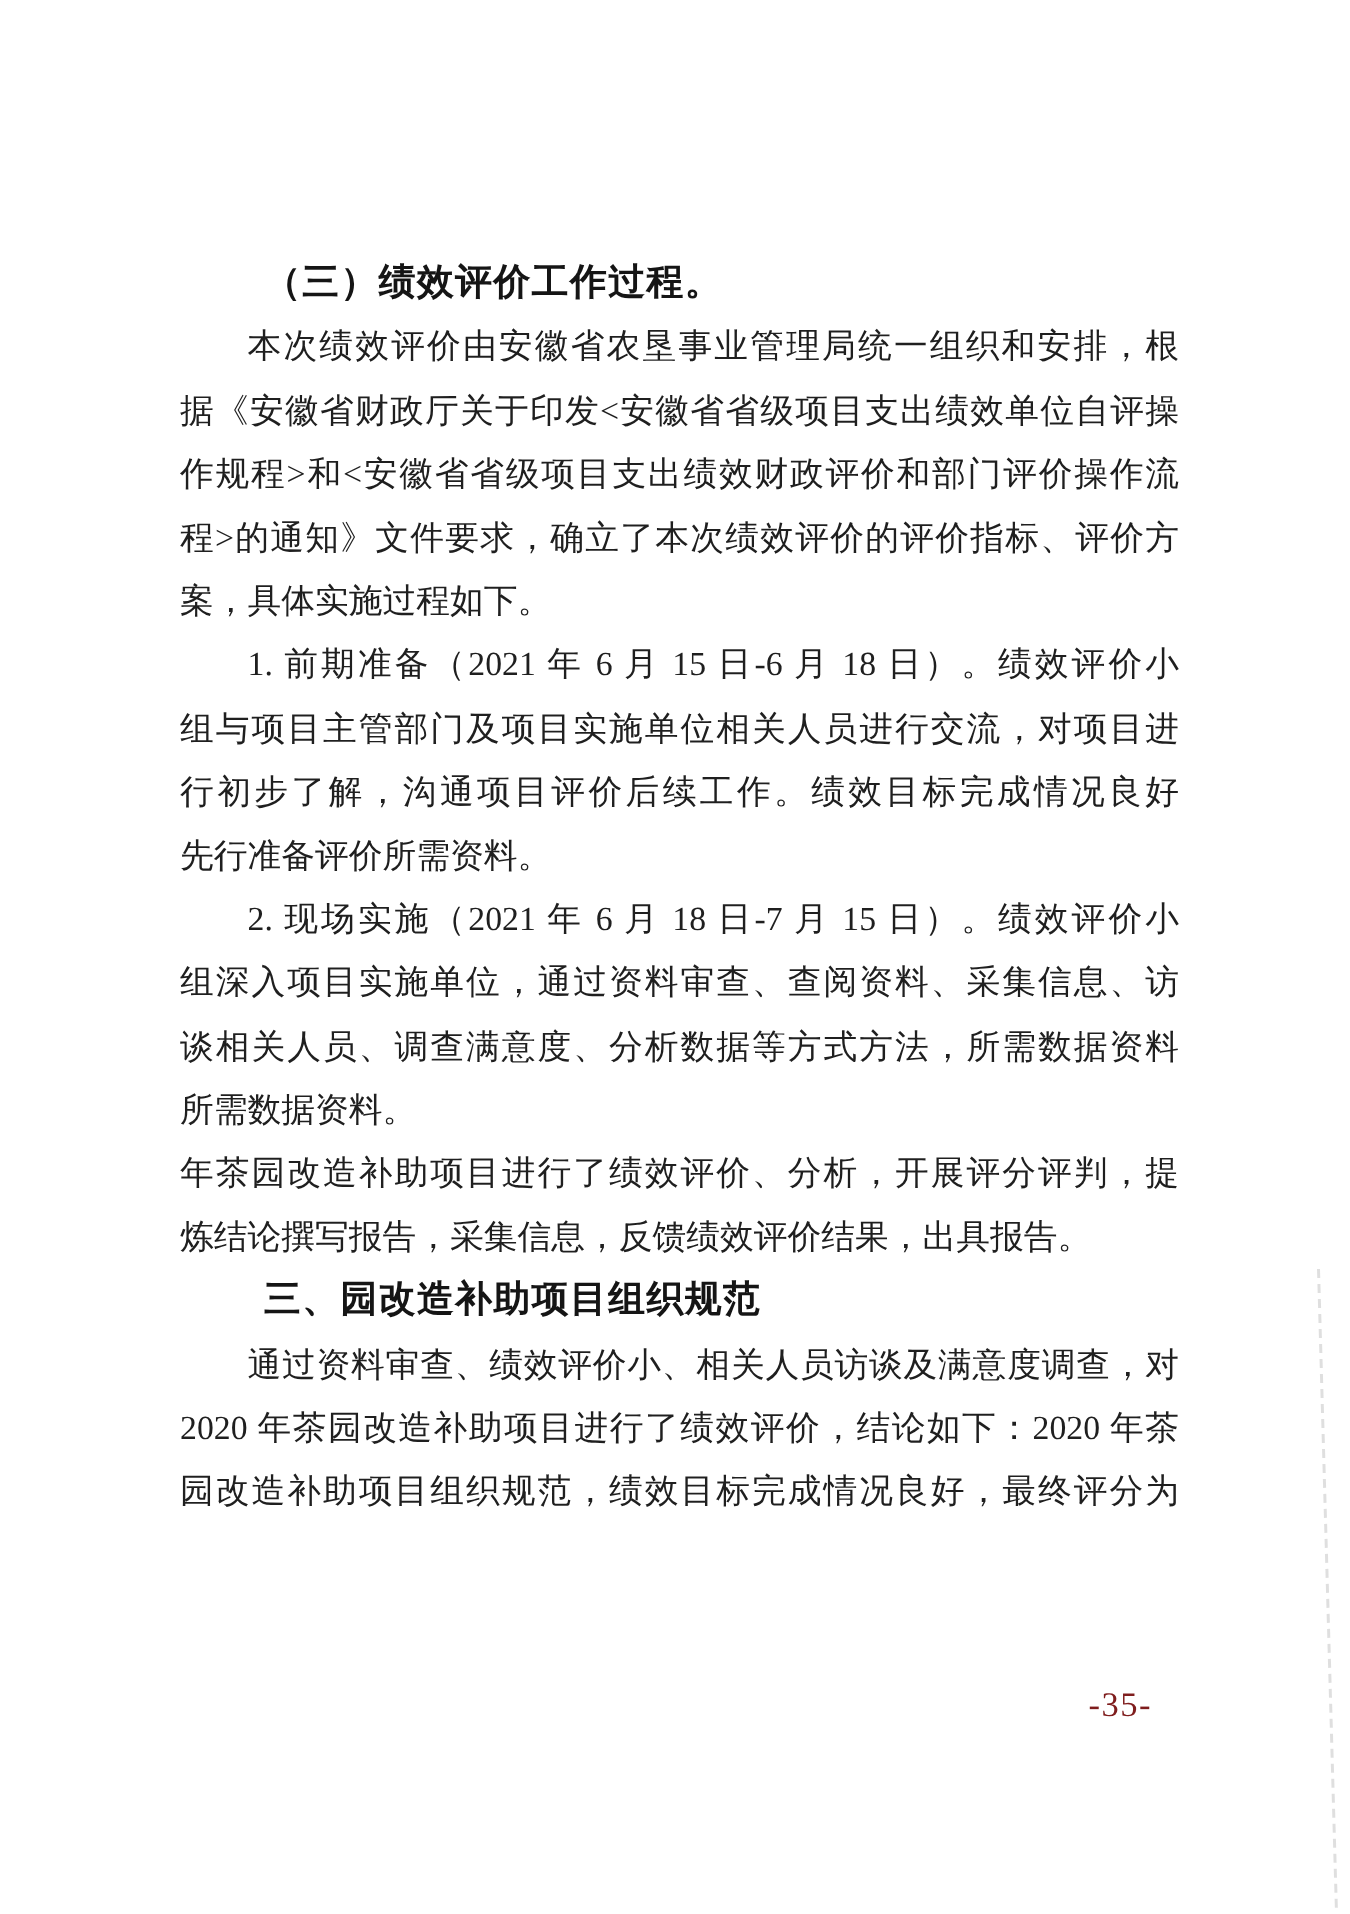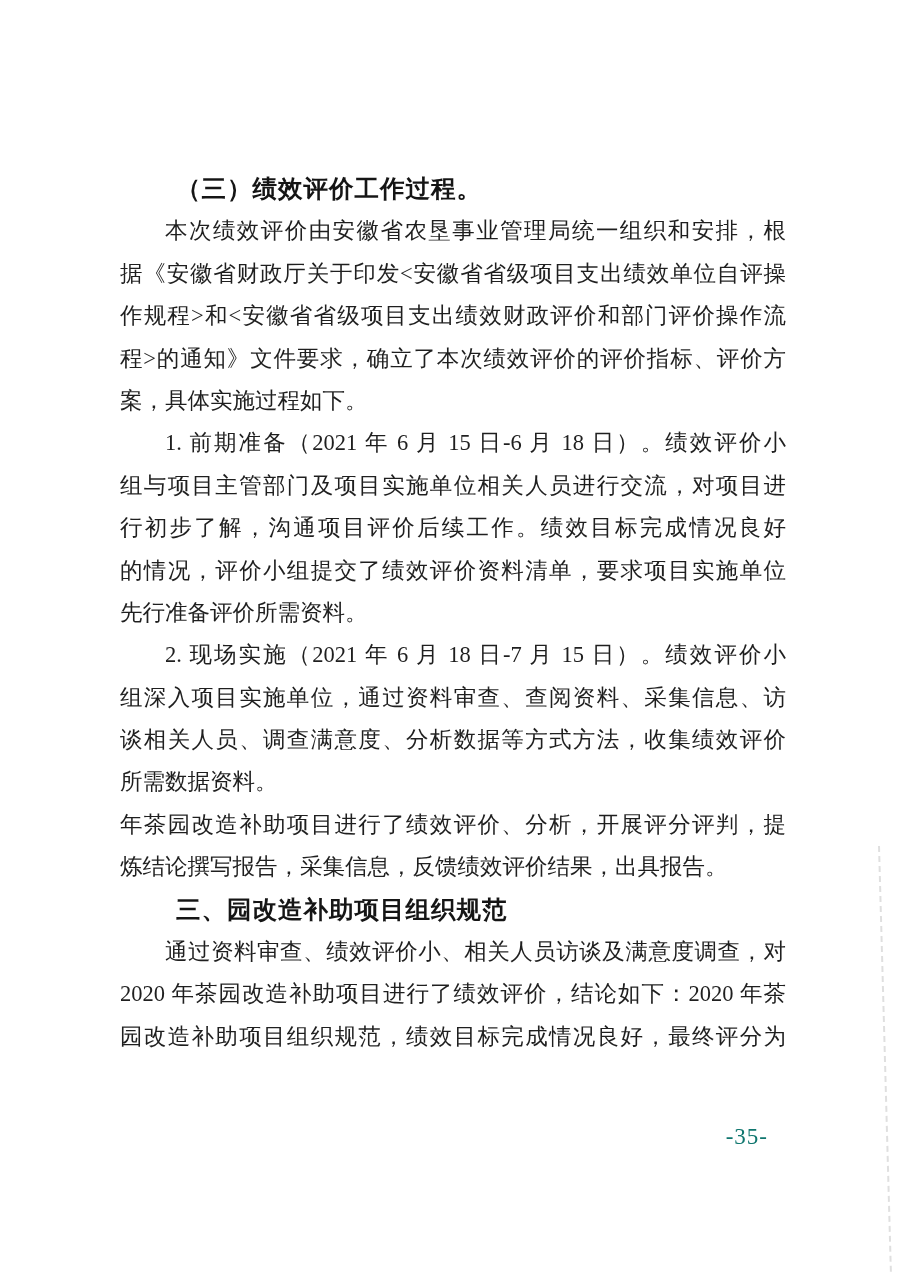--- a/index.html
+++ b/index.html
@@ -42,21 +42,21 @@
     text-indent: 56px;
     letter-spacing: 1px;
     color: #151515;
   }
   .footer-pageno {
     position: absolute;
     top: 1124px;
     right: 132px;
     font-size: 23px;
     letter-spacing: 1px;
-    color: #0f766e;
+    color: #7f1d1d;
   }
   .scan-artifact-line {
     position: absolute;
     left: 878px;
     top: 846px;
     width: 0px;
     height: 426px;
     border-left: 2px dashed #cfcfcf;
     opacity: 0.65;
     transform: rotate(-1.6deg);
@@ -75,26 +75,25 @@
 
     <div class="ln just ind">本次绩效评价由安徽省农垦事业管理局统一组织和安排，根</div>
     <div class="ln just">据《安徽省财政厅关于印发&lt;安徽省省级项目支出绩效单位自评操</div>
     <div class="ln just">作规程&gt;和&lt;安徽省省级项目支出绩效财政评价和部门评价操作流</div>
     <div class="ln just">程&gt;的通知》文件要求，确立了本次绩效评价的评价指标、评价方</div>
     <div class="ln">案，具体实施过程如下。</div>
 
     <div class="ln just ind">1. 前期准备（2021 年 6 月 15 日-6 月 18 日）。绩效评价小</div>
     <div class="ln just">组与项目主管部门及项目实施单位相关人员进行交流，对项目进</div>
     <div class="ln just">行初步了解，沟通项目评价后续工作。绩效目标完成情况良好</div>
-    <div class="ln just">的情况，评价小组提交了绩效评价资料清单，要求项目实施单位</div>
     <div class="ln">先行准备评价所需资料。</div>
 
     <div class="ln just ind">2. 现场实施（2021 年 6 月 18 日-7 月 15 日）。绩效评价小</div>
     <div class="ln just">组深入项目实施单位，通过资料审查、查阅资料、采集信息、访</div>
-    <div class="ln just">谈相关人员、调查满意度、分析数据等方式方法，收集绩效评价</div>
+    <div class="ln just">谈相关人员、调查满意度、分析数据等方式方法，所需数据资料</div>
     <div class="ln">所需数据资料。</div>
 
     <div class="ln just">年茶园改造补助项目进行了绩效评价、分析，开展评分评判，提</div>
     <div class="ln">炼结论撰写报告，采集信息，反馈绩效评价结果，出具报告。</div>
 
     <div class="ln head">三、园改造补助项目组织规范</div>
 
     <div class="ln just ind">通过资料审查、绩效评价小、相关人员访谈及满意度调查，对</div>
     <div class="ln just">2020 年茶园改造补助项目进行了绩效评价，结论如下：2020 年茶</div>
     <div class="ln just">园改造补助项目组织规范，绩效目标完成情况良好，最终评分为</div>

